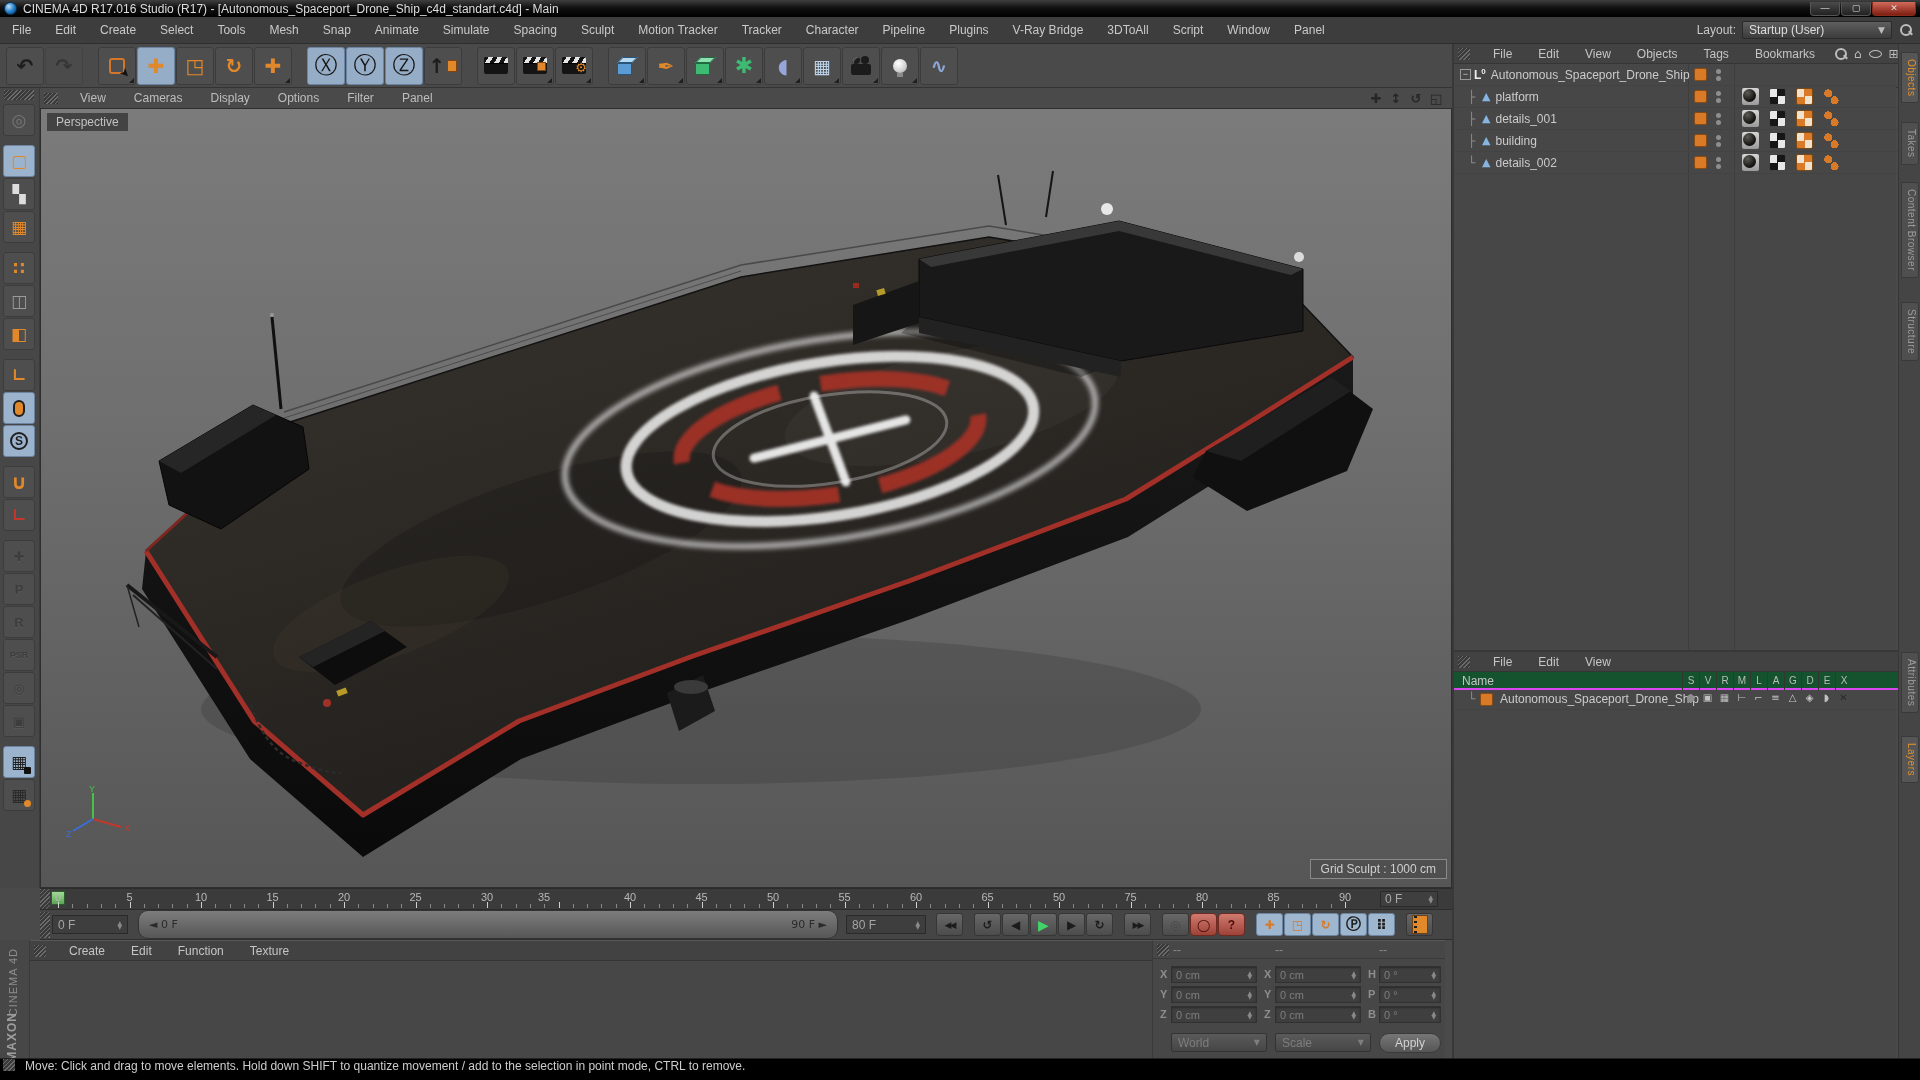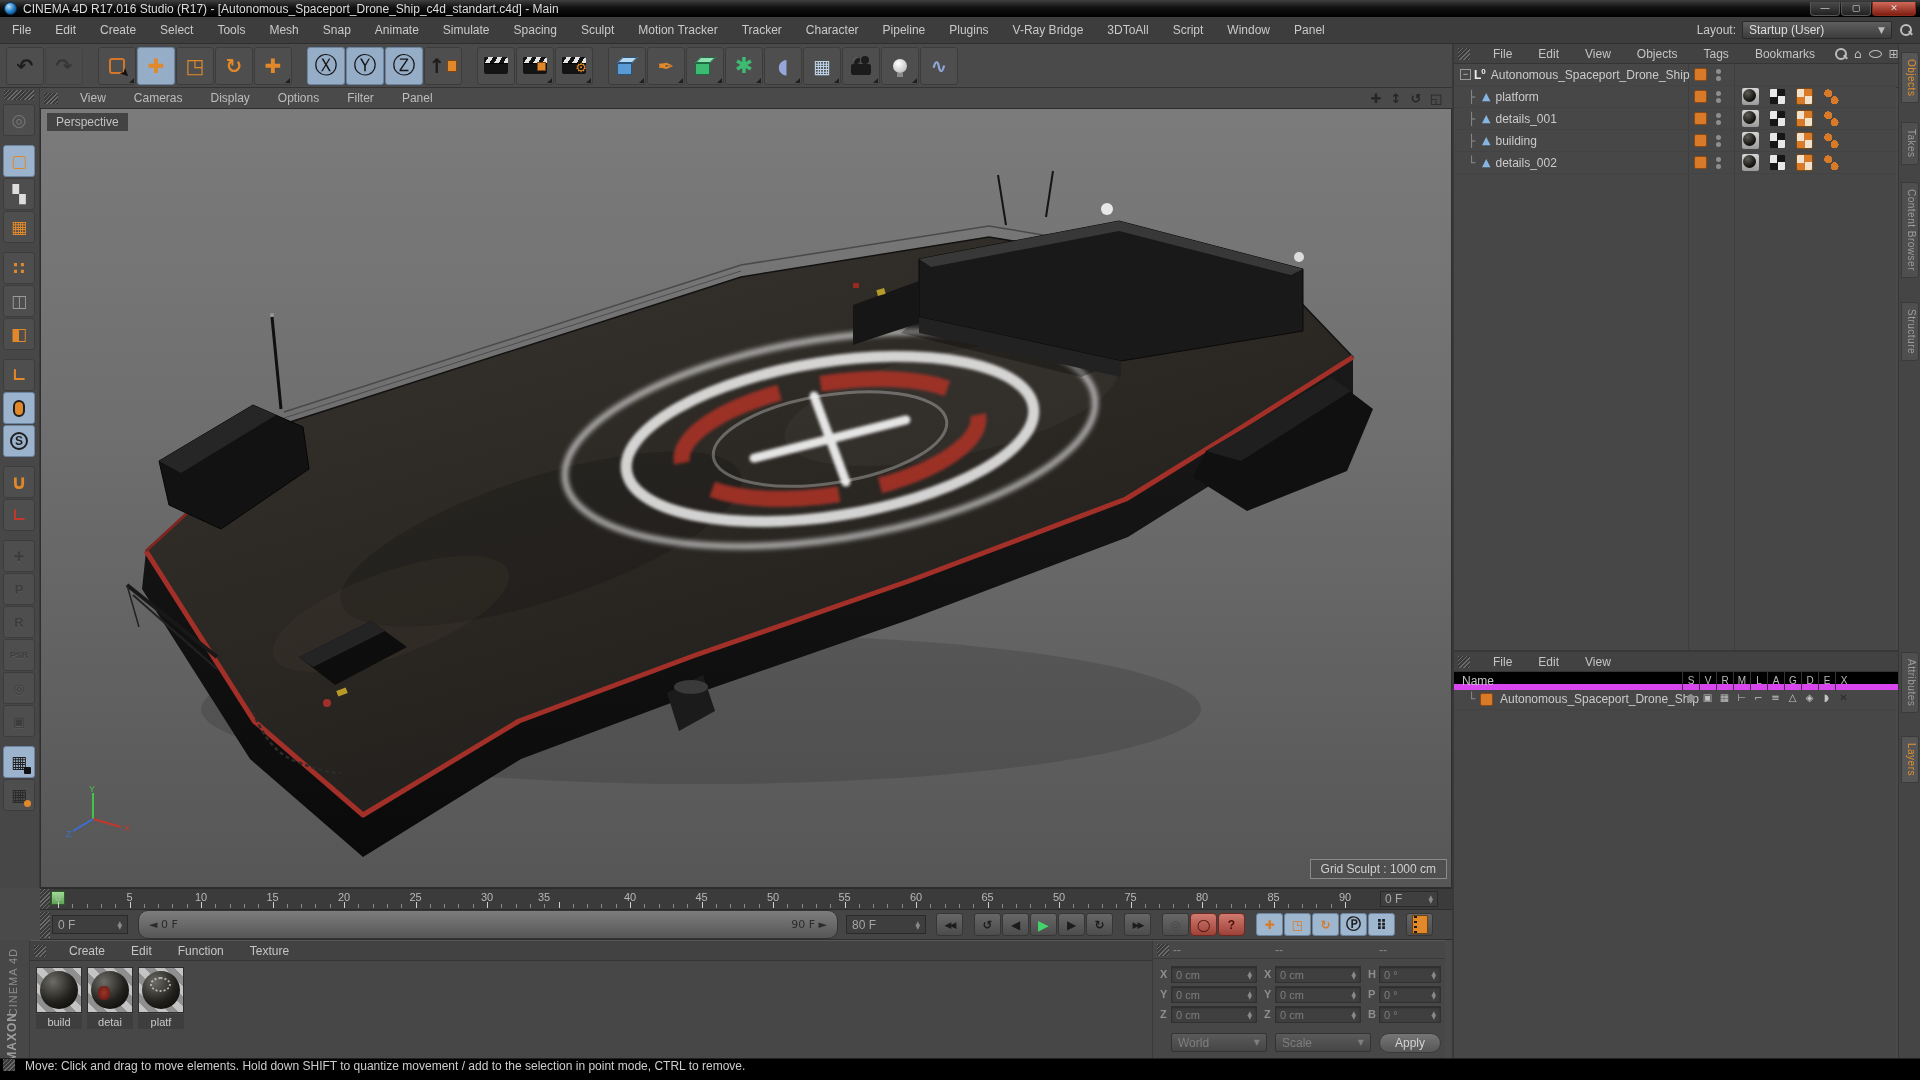--- a/index.html
+++ b/index.html
@@ -170,21 +170,21 @@
     background:radial-gradient(circle at 35% 30%, #5e5c56, #1a1916 60%, #000); }
   .tag.uvw { left:315px; background:conic-gradient(#161616 0 25%, #e8e8e8 0 50%, #161616 0 75%, #e8e8e8 0); border:1px solid #444; }
   .tag.selt { left:342px; background:conic-gradient(#d97a28 0 25%, #f0e2ce 0 50%, #d97a28 0 75%, #f0e2ce 0); border:1px solid #7a4a16; }
   .tag.phong { left:369px; background:radial-gradient(circle at 30% 32%, #d97a28 0 4px, transparent 4px),
                radial-gradient(circle at 68% 72%, #d97a28 0 4px, transparent 4px); }
   .om-icons { margin-left:auto; display:flex; align-items:center; margin-right:4px; }
   .om-icons span { margin-left:7px; color:#bdbdbd; font-size:12px; }
   .oval { width:13px; height:8px; border:1px solid #bdbdbd; border-radius:50%; }
 
   #ly-panel { position:absolute; left:0; top:608px; width:444px; height:406px; }
-  .ly-head { position:relative; height:18px; background:#000000; border-bottom:6px solid #d946ef; }
+  .ly-head { position:relative; height:18px; background:#14532d; border-bottom:2px solid #d946ef; }
   .ly-head .namehdr { position:absolute; left:8px; top:2px; color:#c5c5c5; }
   .ly-col { position:absolute; top:0; width:17px; height:18px; border-left:1px solid #353535; color:#bbb; text-align:center; font-size:10px; line-height:18px; }
   .ly-row { position:relative; height:20px; border-bottom:1px solid #434343; }
   .ly-row .branch { position:absolute; left:6px; top:2px; }
   .ly-row .sq { position:absolute; left:26px; top:3px; width:13px; height:13px; background:#d97a28; border:1px solid #8a4a14; border-radius:2px; }
   .ly-row .nm { position:absolute; left:46px; top:2px; color:#cbcbcb; }
   .ly-cell { position:absolute; top:2px; width:17px; text-align:center; color:#c2c2c2; font-size:10px; }
 
   
   #rstrip { position:absolute; left:1898px; top:44px; width:22px; height:1014px; background:#454545; border-left:1px solid #363636; }
@@ -722,42 +722,20 @@
 </div>
 
 <div id="materials">
   <div class="panelmenu">
     <span class="grip"></span>
     <span class="mitem">Create</span>
     <span class="mitem">Edit</span>
     <span class="mitem">Function</span>
     <span class="mitem">Texture</span>
   </div>
-  <div class="swatchrow">
-    <div class="swatch">
-      <div class="sw-img">
-          <span class="sw-ball"></span>
-        </div>
-      <div class="sw-label">build</div>
-    </div>
-    <div class="swatch">
-      <div class="sw-img">
-          <span class="sw-ball"></span>
-          <span class="sw-red"></span>
-        </div>
-      <div class="sw-label">detai</div>
-    </div>
-    <div class="swatch">
-      <div class="sw-img">
-          <span class="sw-ball"></span>
-          <span class="sw-ring"></span>
-        </div>
-      <div class="sw-label">platf</div>
-    </div>
-  </div>
 </div>
 
 <div id="coords">
   <div class="hdr">
     <span class="grip"></span>
     <span class="hcell" style="position:absolute;left:20px">--</span>
     <span class="hcell" style="position:absolute;left:122px">--</span>
     <span class="hcell" style="position:absolute;left:226px">--</span>
   </div>
   <span class="clabel" style="left:7px;top:27px">X</span>

